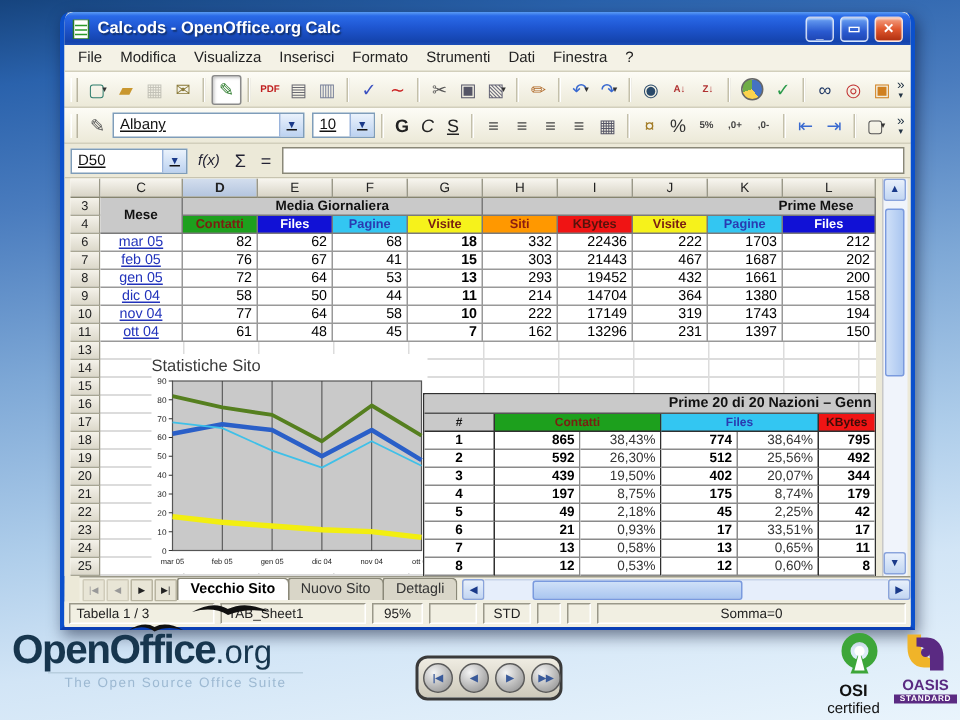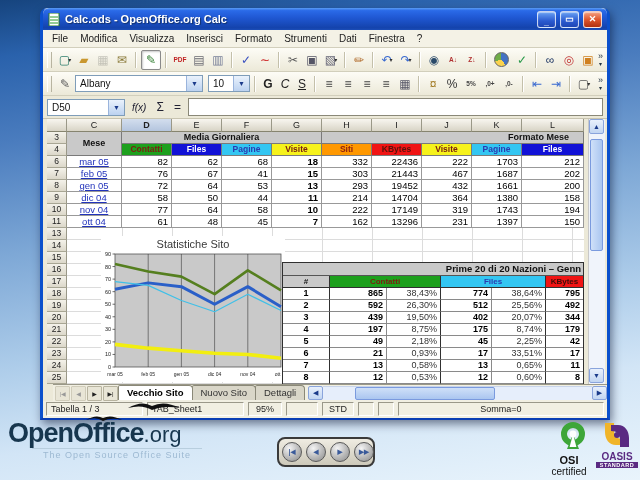--- a/index.html
+++ b/index.html
@@ -29,21 +29,21 @@
   .grip{width:3px;height:16px;border-left:1px solid #fff;border-right:1px solid #b8b4a0;margin-right:3px;}
   .tbi{min-width:18px;height:18px;display:inline-flex;align-items:center;justify-content:center;font-size:12px;line-height:18px;border-radius:2px;}
   .tbi.txt{font-size:6.5px;font-weight:bold;letter-spacing:0;}
   .tbi .dd{font-size:6px;color:#333;margin-left:-2px;}
   .tbi.pressed{border:1px solid #8a8a8a;background:#fff;box-shadow:inset 1px 1px 2px #c8c8c8;}
   .tbi.dis{opacity:.45;}
   .tbi.sep{min-width:1px;width:1px;height:16px;background:#c4c0aa;border-right:1px solid #fff;margin:0 3px;border-radius:0;}
   .tbi.pie{width:13px;height:13px;min-width:13px;border-radius:50%;margin:0 3px;
     background:conic-gradient(#4472c4 0 40%,#fbd34d 40% 70%,#70ad47 70% 100%);border:1px solid #666;}
   .overflow{margin-left:auto;display:flex;flex-direction:column;align-items:center;line-height:8px;font-size:9px;color:#234;}
-  .combo{background:#fff;border:1px solid #7f9db9;height:17px;box-sizing:border-box;display:flex;align-items:center;font-size:10px;padding-left:4px;color:#111;}
+  .combo{background:#fff;border:1px solid #7f9db9;height:17px;box-sizing:border-box;display:flex;align-items:center;font-size:10px;padding-left:4px;color:#111;text-decoration:underline;}
   .combo .cdd{width:15px;height:15px;margin-left:auto;background:linear-gradient(#eaf2fc,#bcd2f0);border-left:1px solid #9ab4dc;
     font-size:7px;color:#1a3a8a;display:flex;align-items:center;justify-content:center;}
   .fontbox{width:128px;}.sizebox{width:42px;margin-left:4px;}
   .fmt-letter{width:16px;text-align:center;font-size:12px;color:#222;}
   .b{font-weight:bold;}.i{font-style:italic;}.u{text-decoration:underline;}
   
   .formulabar{height:22px;flex:0 0 22px;background:#ece9d8;border-bottom:1px solid #c8c4b0;display:flex;align-items:center;padding:0 4px;gap:4px;}
   .namebox{width:78px;}
   .fbtn{font-size:10px;color:#223;padding:0 3px;}
   .finput{flex:1;height:16px;background:#fff;border:1px solid #8a8878;font-size:10px;padding:0 3px;color:#000;}
@@ -77,21 +77,21 @@
   .cell{box-sizing:border-box;height:12px;background:#fff;border-right:1px solid #999;border-bottom:1px solid #999;
     font-size:9.5px;color:#000;line-height:11px;}
   .wC{width:55px;text-align:center;}
   .w50{width:50px;}
   .wL{width:62px;}
   .num{text-align:right;padding-right:3px;}
   .grow .cell:nth-child(5){font-weight:bold;}
   a.link{color:#2233bb;text-decoration:underline;display:block;}
   
   .chart{position:absolute;left:34px;top:104px;width:184px;height:146px;background:#fff;}
-  .chart-title{font-size:11px;color:#3a3a3a;text-align:center;height:16px;line-height:16px;}
+  .chart-title{font-size:11px;color:#3a3a3a;text-align:left;height:16px;line-height:16px;}
   
   .nations{position:absolute;left:215px;top:130px;width:302px;background:#fff;border:1px solid #303030;box-sizing:border-box;}
   .nt-title{height:13px;background:#c9c9c9;border-bottom:1px solid #555;font-size:9.5px;font-weight:bold;color:#111;
     text-align:right;line-height:12px;padding-right:2px;box-sizing:border-box;overflow:hidden;white-space:nowrap;}
   .nt-hrow{display:flex;height:12px;}
   .nt-h{box-sizing:border-box;height:12px;font-size:8px;font-weight:bold;text-align:center;line-height:11px;border-right:1px solid #303030;border-bottom:1px solid #303030;overflow:hidden;}
   .nt-h.rank{width:47px;background:#c9c9c9;color:#111;}
   .nt-h.c2{width:111px;}.nt-h.c3{width:105px;}.nt-h.c4{width:37px;border-right:none;}
   .nt-row{display:flex;height:12px;}
   .nt-c{box-sizing:border-box;height:12px;background:#fff;font-size:9px;line-height:11px;border-right:1px solid #8a8a8a;border-bottom:1px solid #8a8a8a;text-align:right;padding-right:3px;}
@@ -329,21 +329,21 @@
               <div class="hstack">
                 <div class="hc span4">Media Giornaliera</div>
                 <div class="hrow">
                   <div class="hc cc" style="width:50px;background:#1da01d;color:#7a2012;">Contatti</div>
                   <div class="hc cc" style="width:50px;background:#1111d6;color:#ffffff;">Files</div>
                   <div class="hc cc" style="width:50px;background:#33c6f2;color:#2a3ab0;">Pagine</div>
                   <div class="hc cc" style="width:50px;background:#f6f21b;color:#7a2012;">Visite</div>
                 </div>
               </div>
               <div class="hstack">
-                <div class="hc span5">Formato Mese</div>
+                <div class="hc span5">Prime Mese</div>
                 <div class="hrow">
                   <div class="hc cc" style="width:50px;background:#ff9800;color:#8c1c10;">Siti</div>
                   <div class="hc cc" style="width:50px;background:#f01414;color:#57130b;">KBytes</div>
                   <div class="hc cc" style="width:50px;background:#f6f21b;color:#7a2012;">Visite</div>
                   <div class="hc cc" style="width:50px;background:#33c6f2;color:#2a3ab0;">Pagine</div>
                   <div class="hc cc" style="width:62px;background:#1111d6;color:#ffffff;">Files</div>
                 </div>
               </div>
             </div>
 

